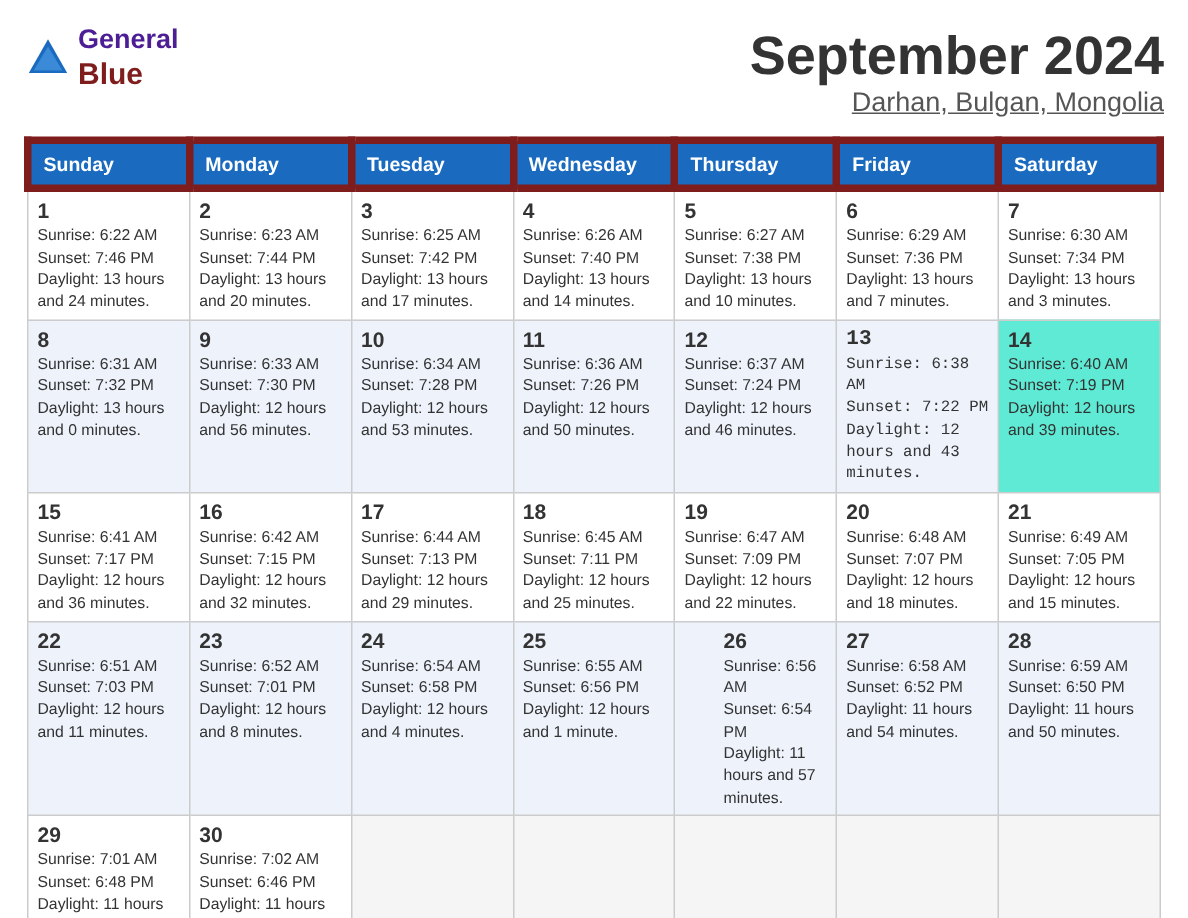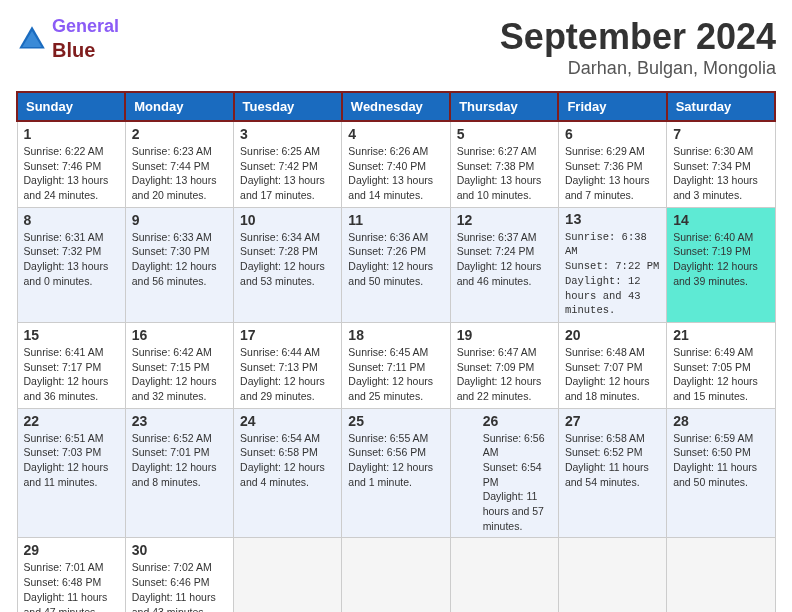--- a/index.html
+++ b/index.html
@@ -22,21 +22,21 @@
       gap: 4px;
     }
     .logo-text {
       display: flex;
       flex-direction: column;
       line-height: 1.2;
     }
     .logo-general {
       font-size: 18px;
       font-weight: bold;
-      color: #8b5cf6;
+      color: #4c1d95;
     }
     .logo-blue {
       font-size: 20px;
       font-weight: bold;
       color: #7f1d1d;
     }
     .logo-icon {
       width: 32px;
       height: 32px;
     }
@@ -44,33 +44,34 @@
       text-align: right;
     }
     .month-title {
       font-size: 36px;
       font-weight: bold;
       color: #333;
     }
     .location-title {
       font-size: 18px;
       color: #555;
+      text-decoration: underline;
     }
     .calendar {
       width: 100%;
       border-collapse: collapse;
     }
     .calendar th {
       background-color: #1a6bbf;
       color: #fff;
       text-align: left;
       padding: 6px 8px;
       font-size: 13px;
       font-weight: bold;
-      border: 2px solid #7f1d1d;
+      border: 5px solid #7f1d1d;
     }
     .calendar td {
       vertical-align: top;
       border: 1px solid #ccc;
       padding: 4px 6px;
       width: 14.28%;
       min-height: 80px;
       background: #fff;
       font-size: 11px;
       color: #333;

